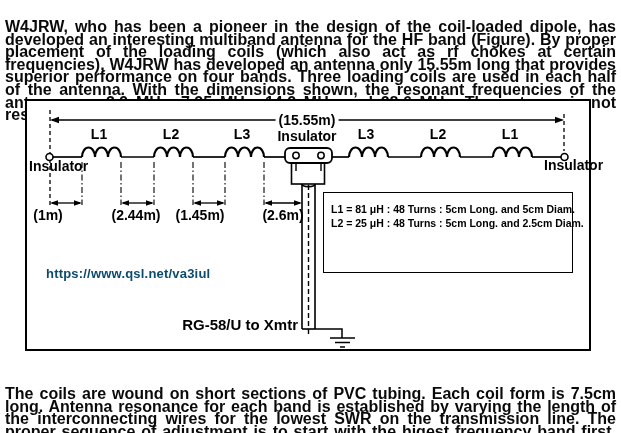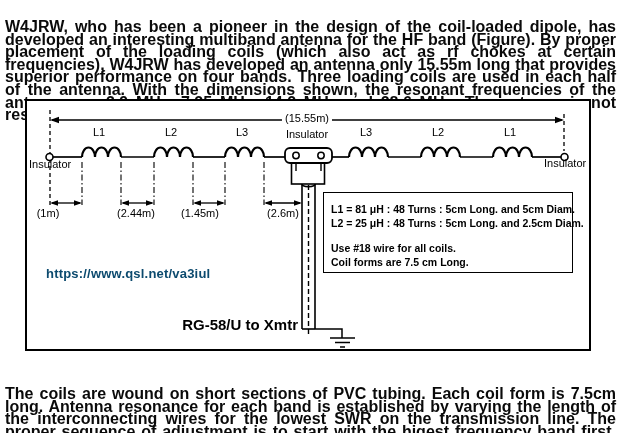--- a/index.html
+++ b/index.html
@@ -5,21 +5,21 @@
   html,body{margin:0;padding:0;background:#fff;}
   #page{position:relative;width:621px;height:433px;background:#fff;
         font-family:"Liberation Sans",sans-serif;color:#000;overflow:hidden;}
   .para{position:absolute;font-size:16px;font-weight:bold;line-height:12.6px;
         text-align:justify;color:#0a0a0a;}
   #intro{left:5px;top:5px;width:611px;}
   #footer{left:5px;top:372px;width:611px;}
   #frame{position:absolute;left:25px;top:99px;width:566px;height:252px;
          border:2px solid #000;box-sizing:border-box;background:#fff;}
   #schem{position:absolute;left:0;top:0;}
-  .lbl{position:absolute;font-size:11px;font-weight:normal;white-space:nowrap;color:#000;}
+  .lbl{position:absolute;font-size:14px;font-weight:bold;white-space:nowrap;color:#000;}
   .ctr{transform:translateX(-50%);}
   #len-label{background:#fff;padding:0 3px;}
   #specs{position:absolute;left:323px;top:192px;width:250px;height:81px;
          border:1.5px solid #000;box-sizing:border-box;background:#fff;
          padding:10px 7px;font-size:10.5px;font-weight:bold;line-height:13.5px;}
   #specs .line{display:block;white-space:nowrap;}
   #specs .notes{display:block;margin-top:12px;}
   #url-link{position:absolute;left:46px;top:266px;font-size:13px;font-weight:bold;
             color:#0c4a6e;text-decoration:none;letter-spacing:.2px;}
   #rg-label{position:absolute;right:323px;top:316px;font-size:15px;font-weight:bold;
@@ -131,24 +131,20 @@
   <span class="lbl ctr" style="left:510px;top:126px;">L1</span>
 
   <span class="lbl ctr" style="left:48px;top:207px;">(1m)</span>
   <span class="lbl ctr" style="left:136px;top:207px;">(2.44m)</span>
   <span class="lbl ctr" style="left:200px;top:207px;">(1.45m)</span>
   <span class="lbl ctr" style="left:283px;top:207px;">(2.6m)</span>
 
   <div id="specs">
     <span class="line">L1 = 81 μH : 48 Turns : 5cm Long. and 5cm Diam.</span>
     <span class="line">L2 = 25 μH : 48 Turns : 5cm Long. and 2.5cm Diam.</span>
-    <span class="notes">
-      <span class="line">Use #18 wire for all coils.</span>
-      <span class="line">Coil forms are 7.5 cm Long.</span>
-    </span>
   </div>
 
   <a id="url-link" href="#">https://www.qsl.net/va3iul</a>
 
   <span id="rg-label">RG-58/U to Xmtr</span>
 
   <p id="footer" class="para">The coils are wound on short sections of PVC tubing.  Each coil form is 7.5cm long.  Antenna resonance for each band is established by varying the length of the interconnecting wires for the lowest SWR on the transmission line.  The proper sequence of adjustment is to start with the higest frequency band first, progressing towards the lower frequency bands in sequence.</p>
 
 </div>
 

